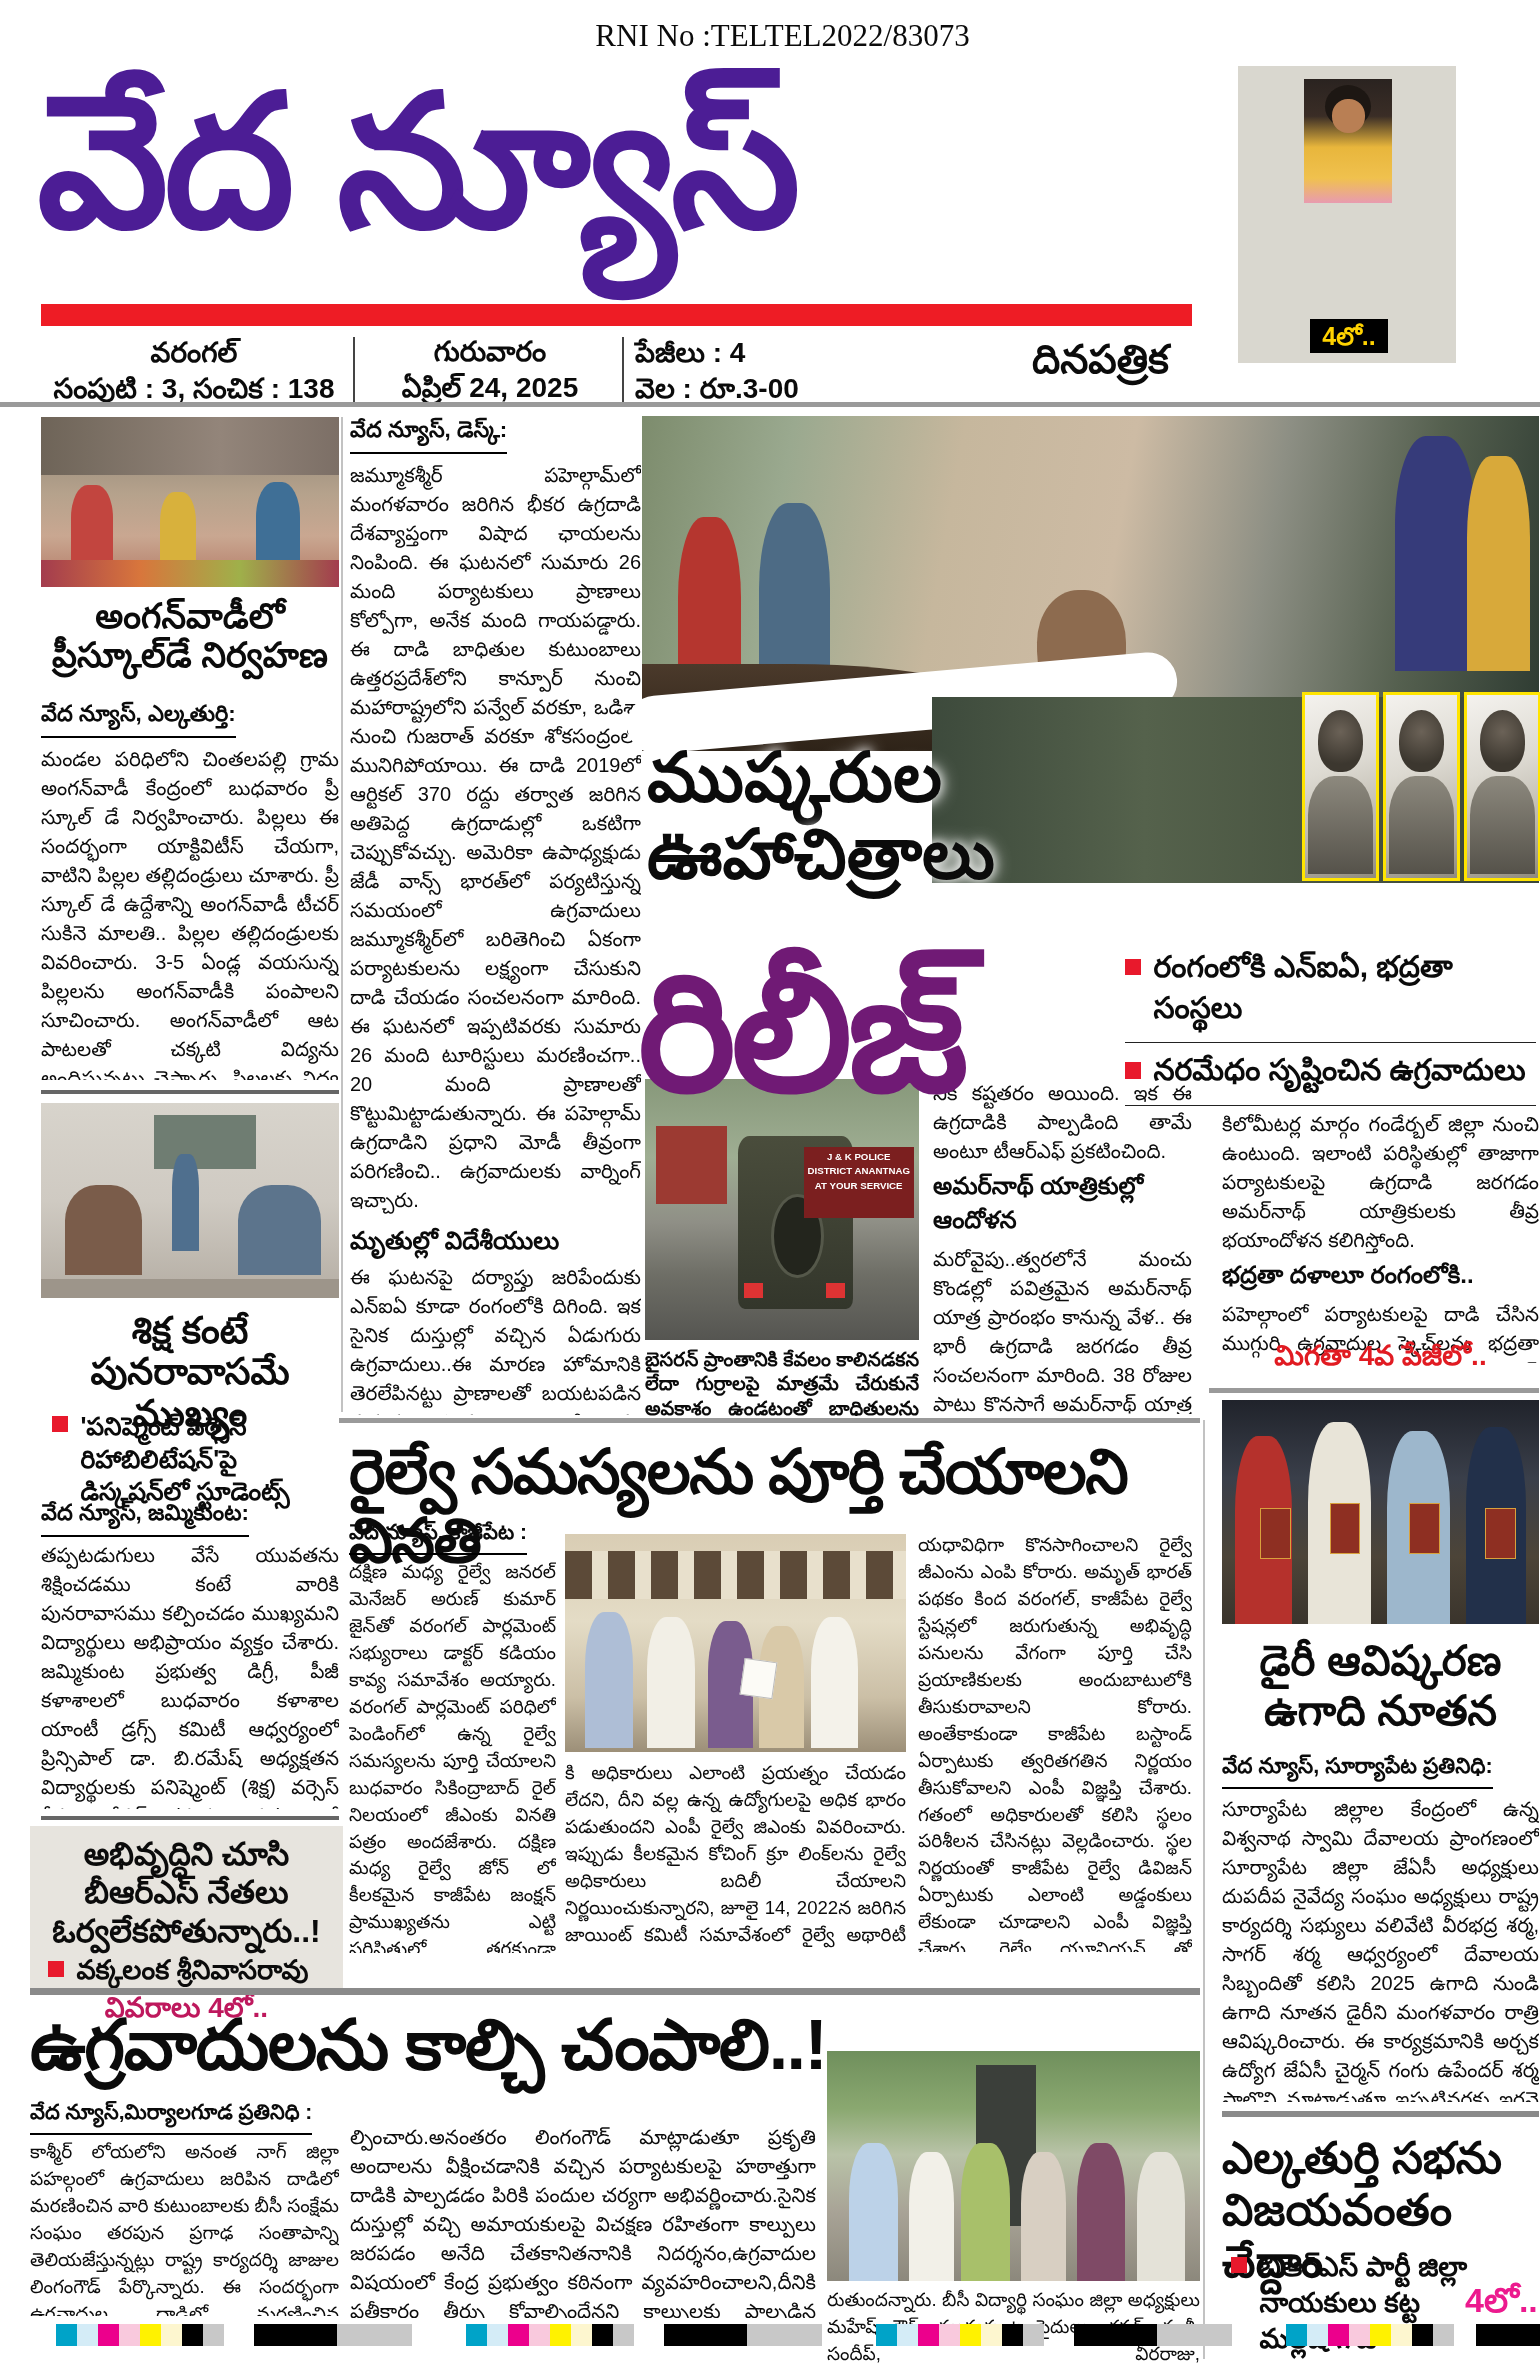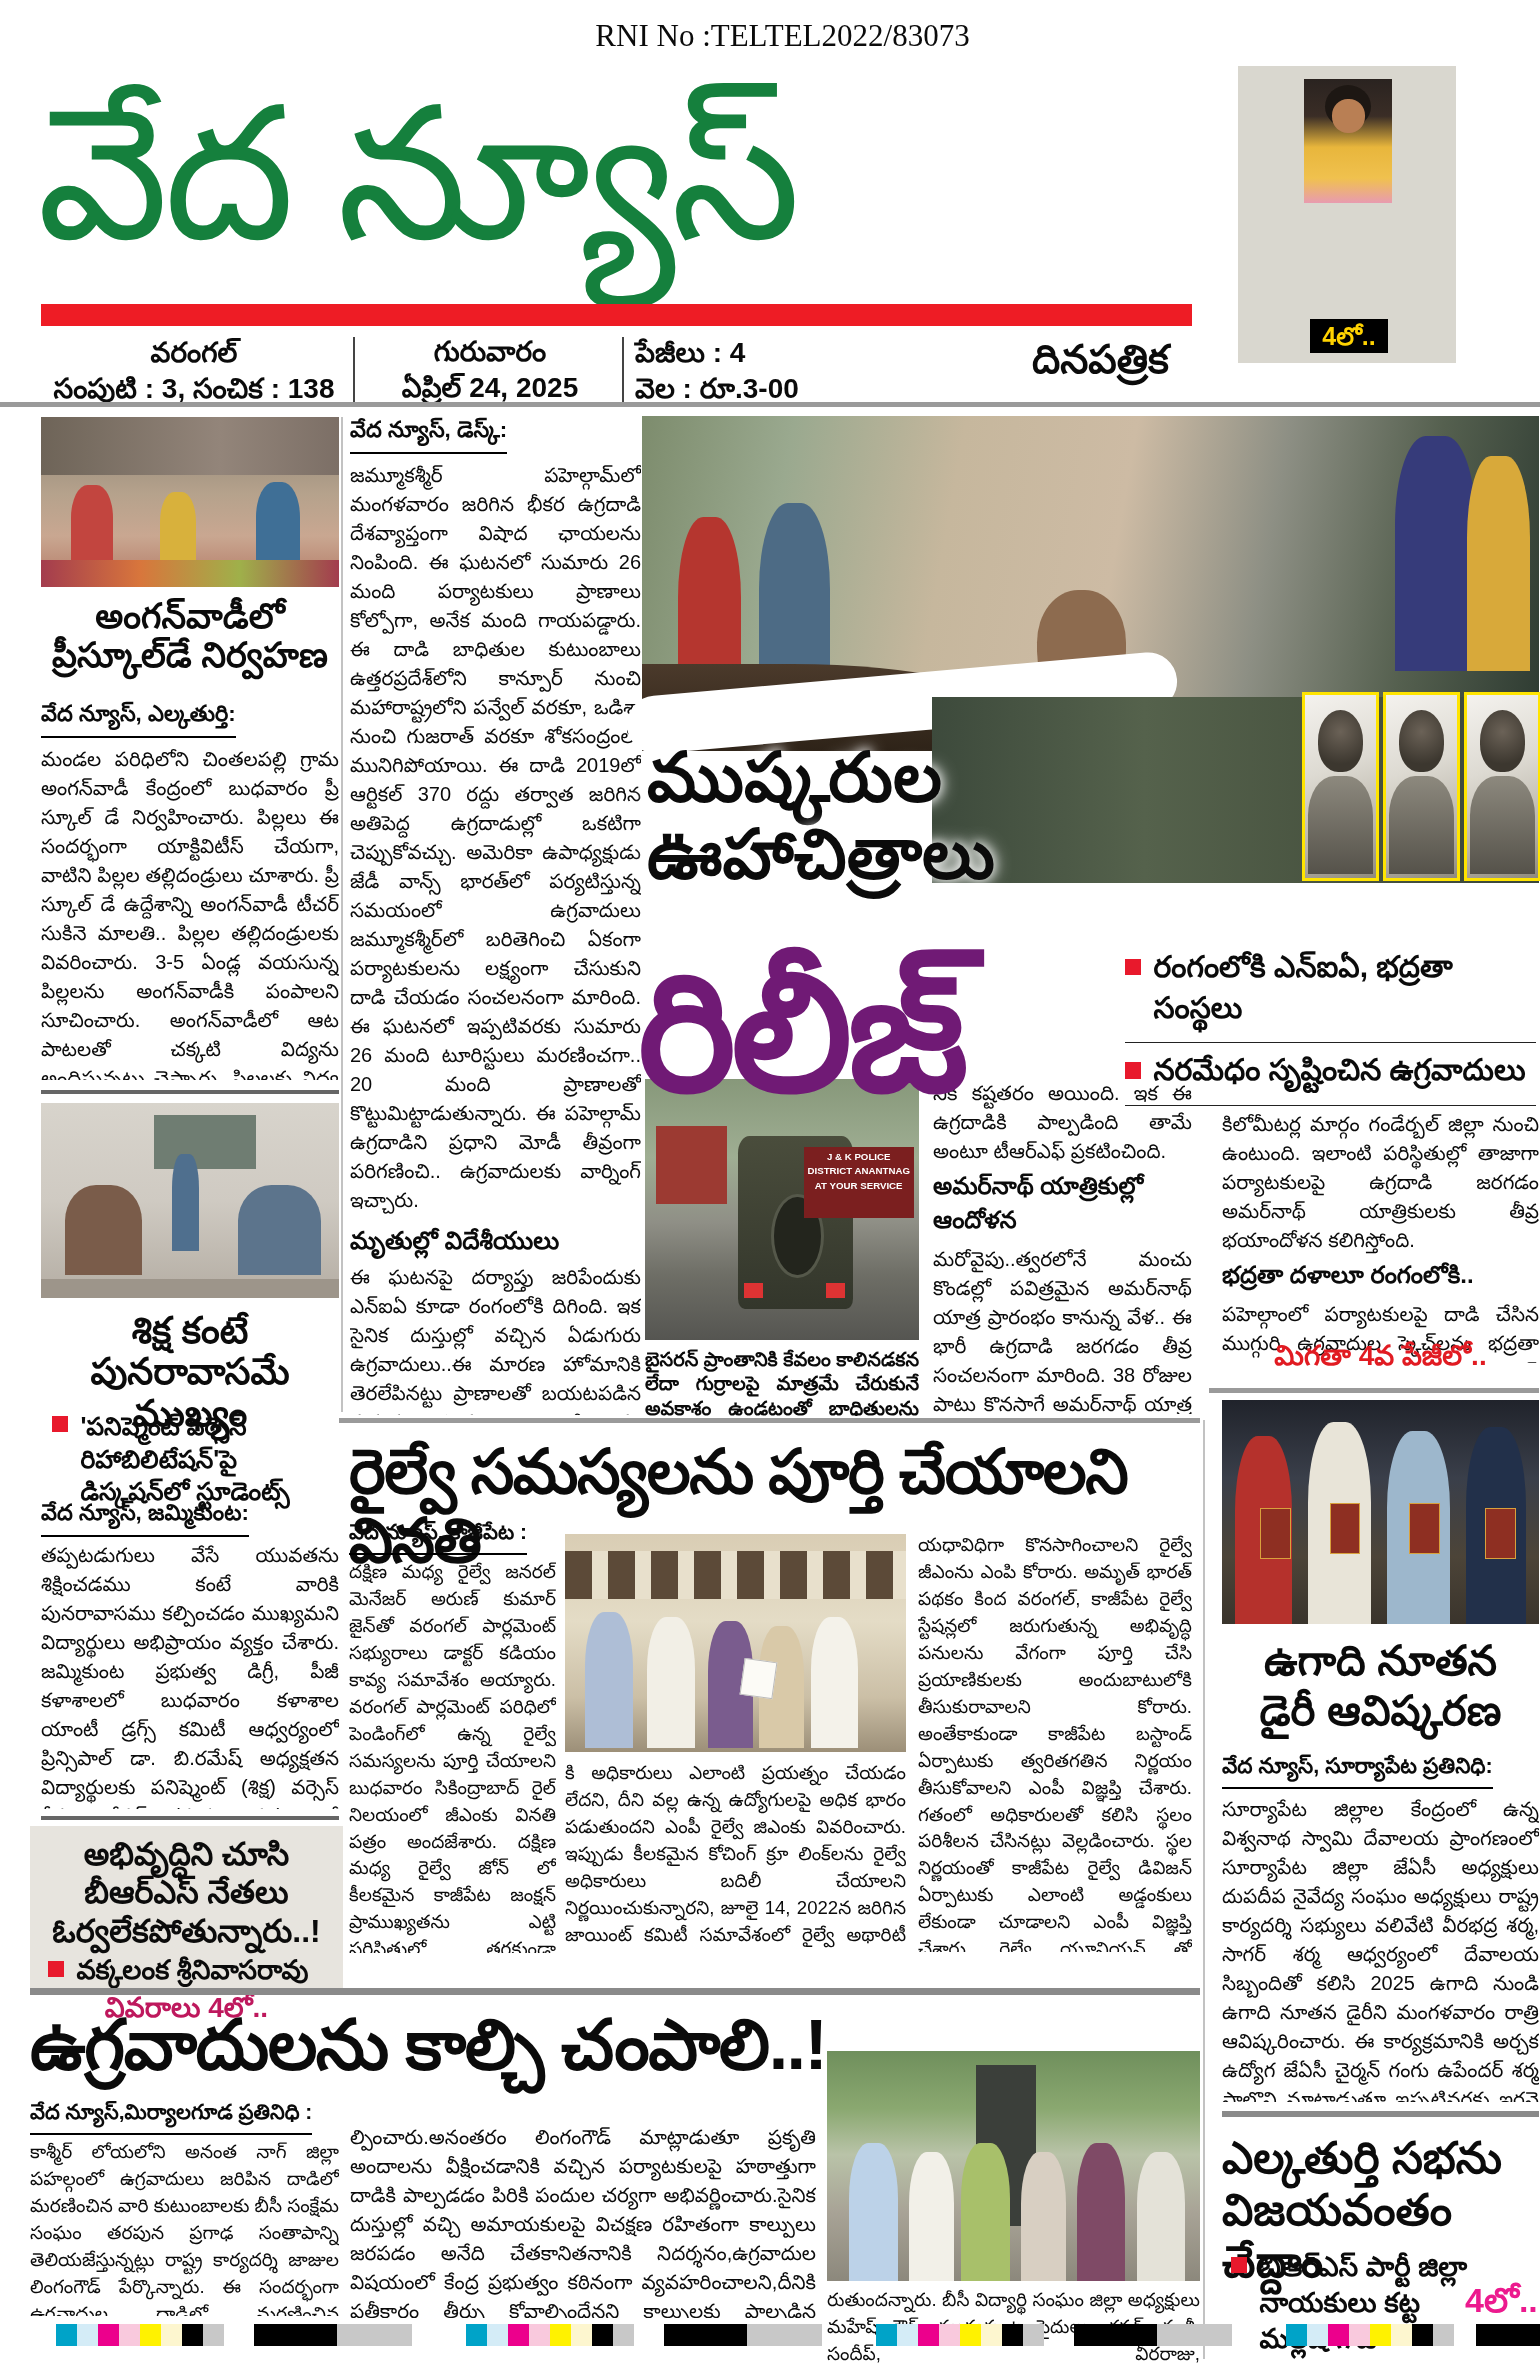--- a/index.html
+++ b/index.html
@@ -27,22 +27,22 @@
   .sketch b{position:absolute;left:4%;top:44%;width:92%;height:54%;border-radius:40% 40% 0 0;
       background:linear-gradient(180deg,#8d897e,#55524a);}
 </style>
 </head>
 <body>
 
 <div class="page">
 
   <div class="abs serif" style="left:447px;top:18px;width:671px;font-size:31px;text-align:center;">RNI No :TELTEL2022/83073</div>
 
-  <div class="abs" style="left:37px;top:61px;width:1163px;height:246px;font-size:185px;font-weight:400;
-       color:#15803d;line-height:1.1;letter-spacing:-4.5px;white-space:nowrap;overflow:hidden;margin-top:12px;">వేద న్యూస్</div>
+  <div class="abs" style="left:37px;top:61px;width:1163px;height:246px;font-size:185px;font-weight:700;
+       color:#4c1d95;line-height:1.1;letter-spacing:-4.5px;white-space:nowrap;overflow:hidden;">వేద న్యూస్</div>
 
   <div class="abs" style="left:41px;top:304px;width:1151px;height:22.4px;background:#ee1c25;"></div>
 
   <div class="abs" style="left:1032px;top:337px;width:171px;font-size:40px;font-weight:900;">దినపత్రిక</div>
 
   <div class="abs center" style="left:45px;top:335px;width:298px;font-size:28px;font-weight:bold;line-height:1.3;">
     <div>వరంగల్</div>
     <div>సంపుటి : 3,  సంచిక : 138</div>
   </div>
   <div class="abs vline" style="left:353px;top:337px;height:70px;"></div>
@@ -220,22 +220,22 @@
     <div style="left:4%;top:16%;width:18%;height:84%;border-radius:40% 40% 0 0;background:#b5312c;"></div>
     <div style="left:27%;top:10%;width:20%;height:90%;border-radius:40% 40% 0 0;background:#e8e4d8;"></div>
     <div style="left:52%;top:14%;width:20%;height:86%;border-radius:40% 40% 0 0;background:#9db7cc;"></div>
     <div style="left:77%;top:12%;width:19%;height:88%;border-radius:40% 40% 0 0;background:#22304a;"></div>
     <div style="left:12%;top:48%;width:9%;height:22%;background:#8e2f22;border:1.5px solid #d9a13c;"></div>
     <div style="left:34%;top:46%;width:9%;height:22%;background:#8e2f22;border:1.5px solid #d9a13c;"></div>
     <div style="left:59%;top:46%;width:9%;height:22%;background:#8e2f22;border:1.5px solid #d9a13c;"></div>
     <div style="left:83%;top:48%;width:9%;height:22%;background:#8e2f22;border:1.5px solid #d9a13c;"></div>
   </div>
   <h2 class="abs hl center" style="left:1222px;top:1636px;width:317px;font-size:42px;line-height:1.2;">
+    <div>డైరీ ఆవిష్కరణ</div>
     <div>ఉగాది నూతన</div>
-    <div>డైరీ ఆవిష్కరణ</div>
   </h2>
   <div class="abs byline" style="left:1222px;top:1753px;font-size:21.6px;"><span class="u">వేద న్యూస్, సూర్యాపేట ప్రతినిధి:</span></div>
   <div class="abs bodytxt" style="left:1222px;top:1795px;width:317px;height:307px;font-size:20px;">సూర్యాపేట జిల్లాల కేంద్రంలో ఉన్న విశ్వనాథ స్వామి దేవాలయ ప్రాంగణంలో సూర్యాపేట జిల్లా జేఏసీ అధ్యక్షులు దుపదీప నైవేద్య సంఘం అధ్యక్షులు రాష్ట్ర కార్యదర్శి సభ్యులు వలివేటి వీరభద్ర శర్మ, సాగర్ శర్మ ఆధ్వర్యంలో దేవాలయ సిబ్బందితో కలిసి 2025 ఉగాది నుండి ఉగాది నూతన డైరీని మంగళవారం రాత్రి ఆవిష్కరించారు. ఈ కార్యక్రమానికి అర్చక ఉద్యోగ జేఏసీ చైర్మన్ గంగు ఉపేందర్ శర్మ పాల్గొని మాట్లాడుతూ ఇప్పటివరకు ఇరవై ఒక్క జిల్లాల పర్యటన జరిగిందని ఇంకా 12 జిల్లాల పర్యటన చేయాల్సి ఉందని అన్నారు. పర్యటనలో భాగంగా వివిధ దేవాలయాల ఉద్యోగులను కలుసుకొని వాళ్ల సమస్యలను శాఖ ఉన్నత అధికారుల దృష్టికి తీసుకుపోతూ ముందుకు సాగడం జరుగుతుందని అన్నారు. జిఏ ద్వారా వేతనాలు తీసుకునే అర్చక ఉద్యోగులు అదేవిధంగా ధూపదీప నైవేద్యార్చకులు వారి వేతనాలు సకాలంలో రావడంలేదని ఆవేదన వెలుబుచుతున్నారని వారి సమస్యలను ఫైనాన్స్ డిపార్ట్మెంట్ వారికీ తెలియజేయడం జరుగుతుందని ఈసందర్భంగా ఉపేంద్ర శర్మ పేర్కొన్నారు. ఈ కార్యక్రమంలో నల్గొండ జిల్లా అర్చక ఉద్యోగ జేఏసీ నాయకులు పాల్గొన్నారు.</div>
 
   <div class="abs" style="left:1222px;top:2111px;width:317px;height:6px;background:#8a8a8a;"></div>
   <h2 class="abs hl" style="left:1222px;top:2132px;width:317px;font-size:44px;line-height:1.18;">
     <div>ఎల్కతుర్తి సభను</div>
     <div>విజయవంతం చేద్దాం</div>
   </h2>
   <div class="abs bullet-item" style="left:1231px;top:2249px;width:253px;font-size:27.6px;line-height:1.3;">

